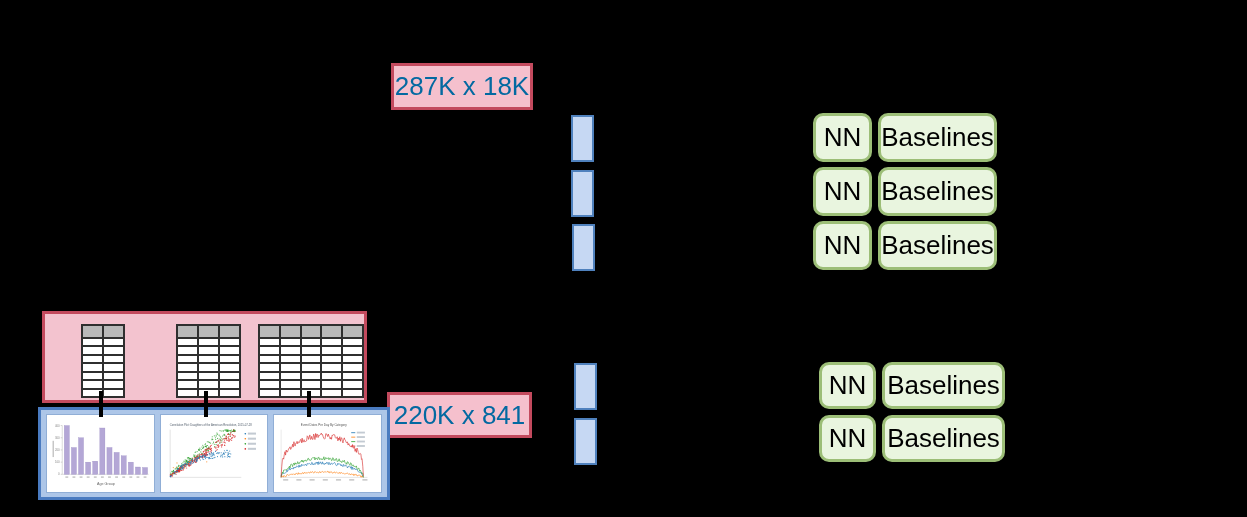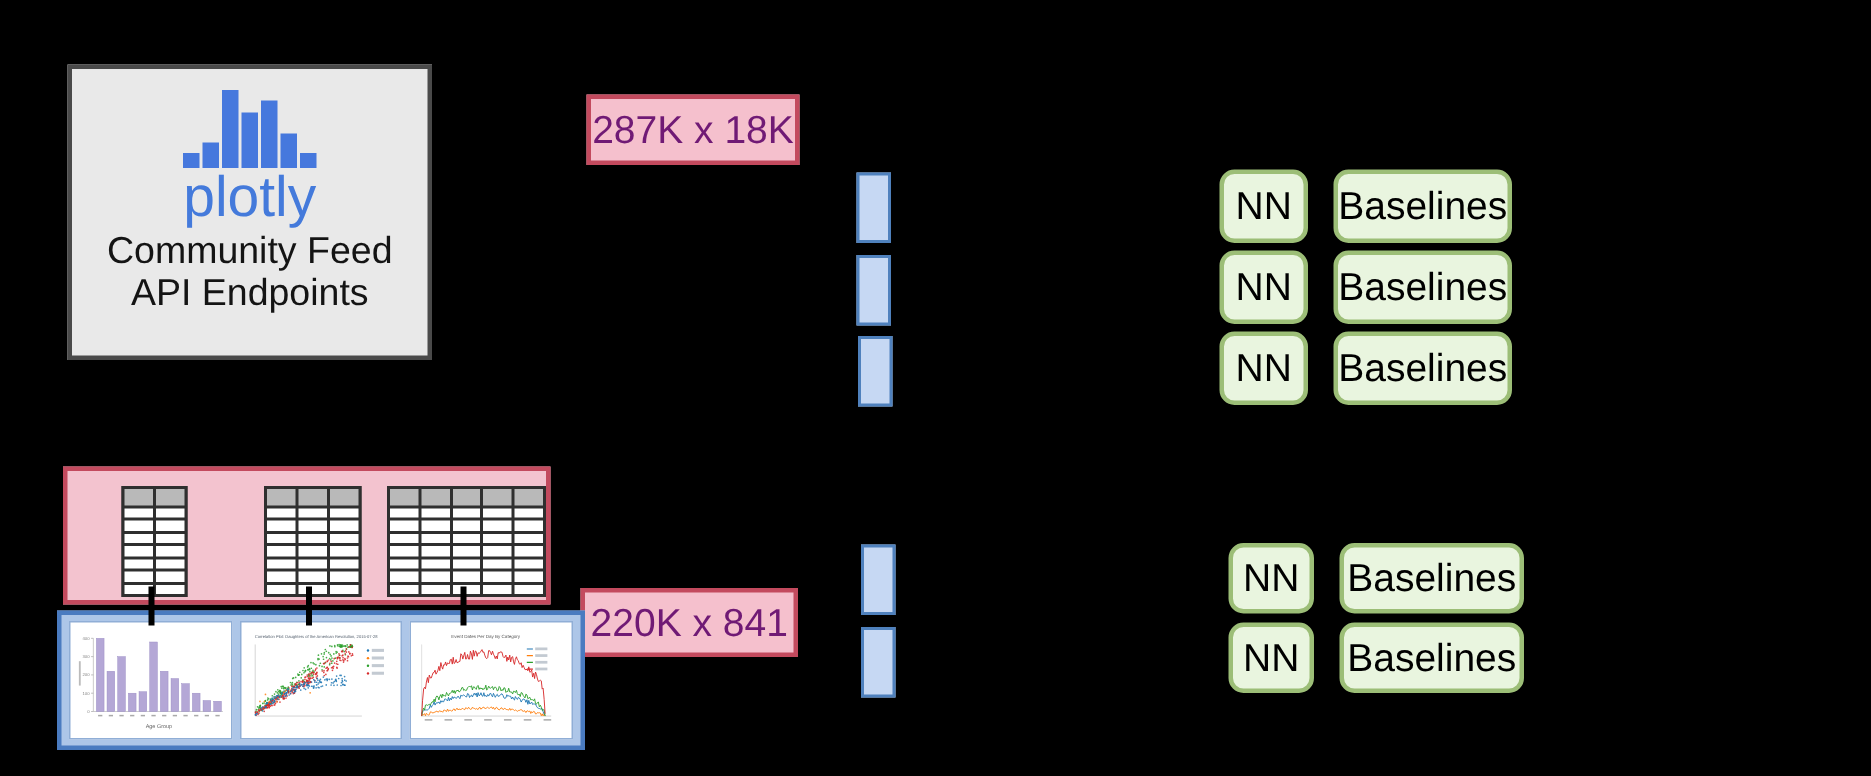--- a/index.html
+++ b/index.html
@@ -10,32 +10,32 @@
   
   .source-box{left:45px;top:43px;width:237px;height:191px;background:#e9e9e9;
     border:3px solid #4a4a4a;display:flex;flex-direction:column;align-items:center;}
   .logo-bars{display:flex;align-items:flex-end;gap:2px;height:52px;margin-top:14px;}
   .logo-bars div{width:11px;}
   .wordmark{font-size:38px;color:#447adb;line-height:1.05;margin-top:1px;}
   .caption{font-size:25px;color:#141414;line-height:1.12;text-align:center;}
 
   
   .pink-label{background:#f5c0cd;border:3px solid #c34a5e;display:flex;
-    align-items:center;justify-content:center;font-size:26px;color:#701a75;}
+    align-items:center;justify-content:center;font-size:26px;color:#0369a1;}
   .m-a{left:391px;top:63px;width:136px;height:41px;}
   .m-b{left:390px;top:170px;width:137px;height:42px;}
   .m-c{left:387px;top:392px;width:139px;height:40px;}
 
   
   .feat{width:19px;height:43px;background:#c6d8f3;border:2px solid #4f81bd;}
   .f1{left:571px;top:115px;} .f2{left:571px;top:170px;} .f3{left:572px;top:224px;}
   .f4{left:574px;top:363px;} .f5{left:574px;top:418px;}
 
   
-  .g-row{display:flex;gap:17px;}
+  .g-row{display:flex;gap:6px;}
   .g-box{background:#e9f5df;border:3px solid #9cbe77;border-radius:10px;
     display:flex;align-items:center;justify-content:center;font-size:26px;color:#000;}
   .nn{width:53px;height:43px;}
   .bl{width:113px;height:43px;}
   .g-row.small .nn{width:51px;height:41px;}
   .g-row.small .bl{width:117px;height:41px;}
   .r1{left:813px;top:113px;} .r2{left:813px;top:167px;} .r3{left:813px;top:221px;}
   .r4{left:819px;top:362px;} .r5{left:819px;top:415px;}
 
   
@@ -54,34 +54,20 @@
   .charts-panel{left:38px;top:407px;width:336px;height:79px;background:#adc6e8;border:3px solid #4a7bc0;
     display:flex;gap:5px;padding:4px 5px;box-sizing:content-box;}
   .chart-card{flex:1;background:#fff;border:1px solid #90aed6;overflow:hidden;}
   .chart-card svg{display:block;width:100%;height:100%;}
 </style>
 </head>
 <body>
 
 <div id="canvas">
 
-  <div class="abs source-box">
-    <div class="logo-bars">
-        <div style="height: 10px; background: rgb(70, 120, 221);"></div>
-        <div style="height: 17px; background: rgb(70, 120, 221);"></div>
-        <div style="height: 52px; background: rgb(70, 120, 221);"></div>
-        <div style="height: 37px; background: rgb(70, 120, 221);"></div>
-        <div style="height: 45px; background: rgb(70, 120, 221);"></div>
-        <div style="height: 23px; background: rgb(70, 120, 221);"></div>
-        <div style="height: 10px; background: rgb(70, 120, 221);"></div>
-      </div>
-    <div class="wordmark">plotly</div>
-    <div class="caption">Community Feed</div>
-    <div class="caption">API Endpoints</div>
-  </div>
 
   <div class="abs pink-label m-a">287K x 18K</div>
   <div class="abs pink-label m-c">220K x 841</div>
 
   <div class="abs feat f1"></div>
   <div class="abs feat f2"></div>
   <div class="abs feat f3"></div>
   <div class="abs feat f4"></div>
   <div class="abs feat f5"></div>
 

